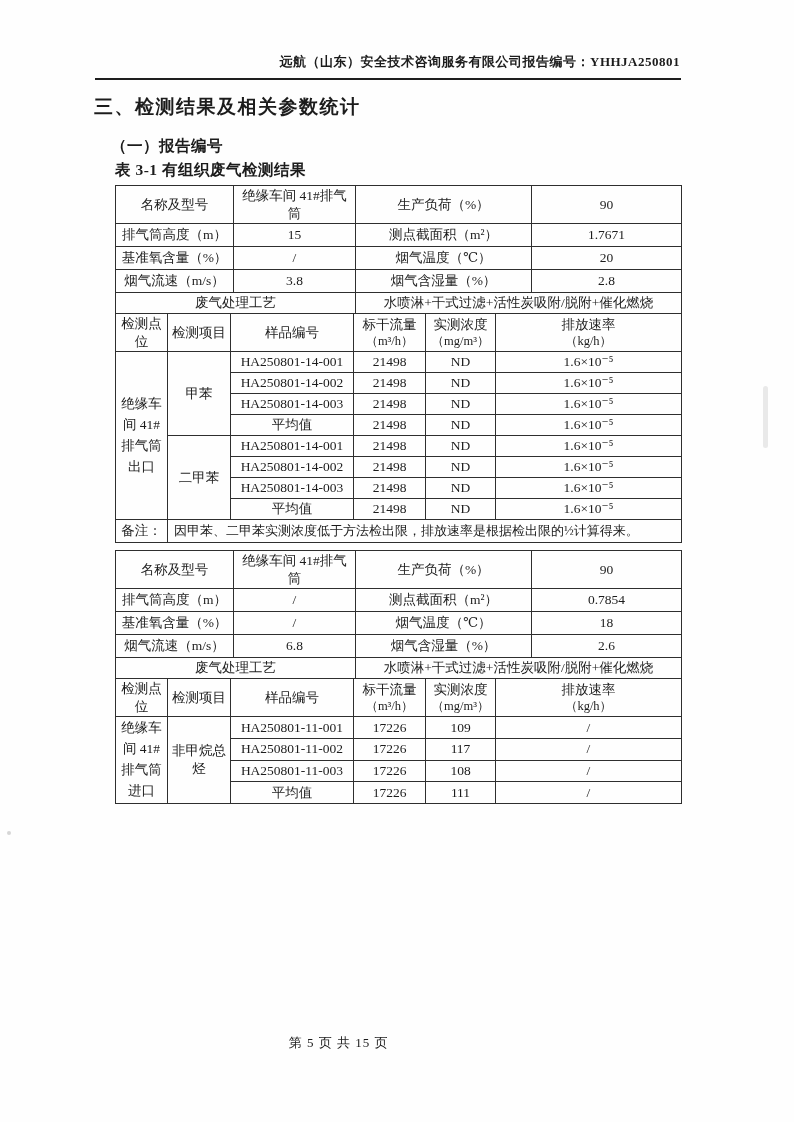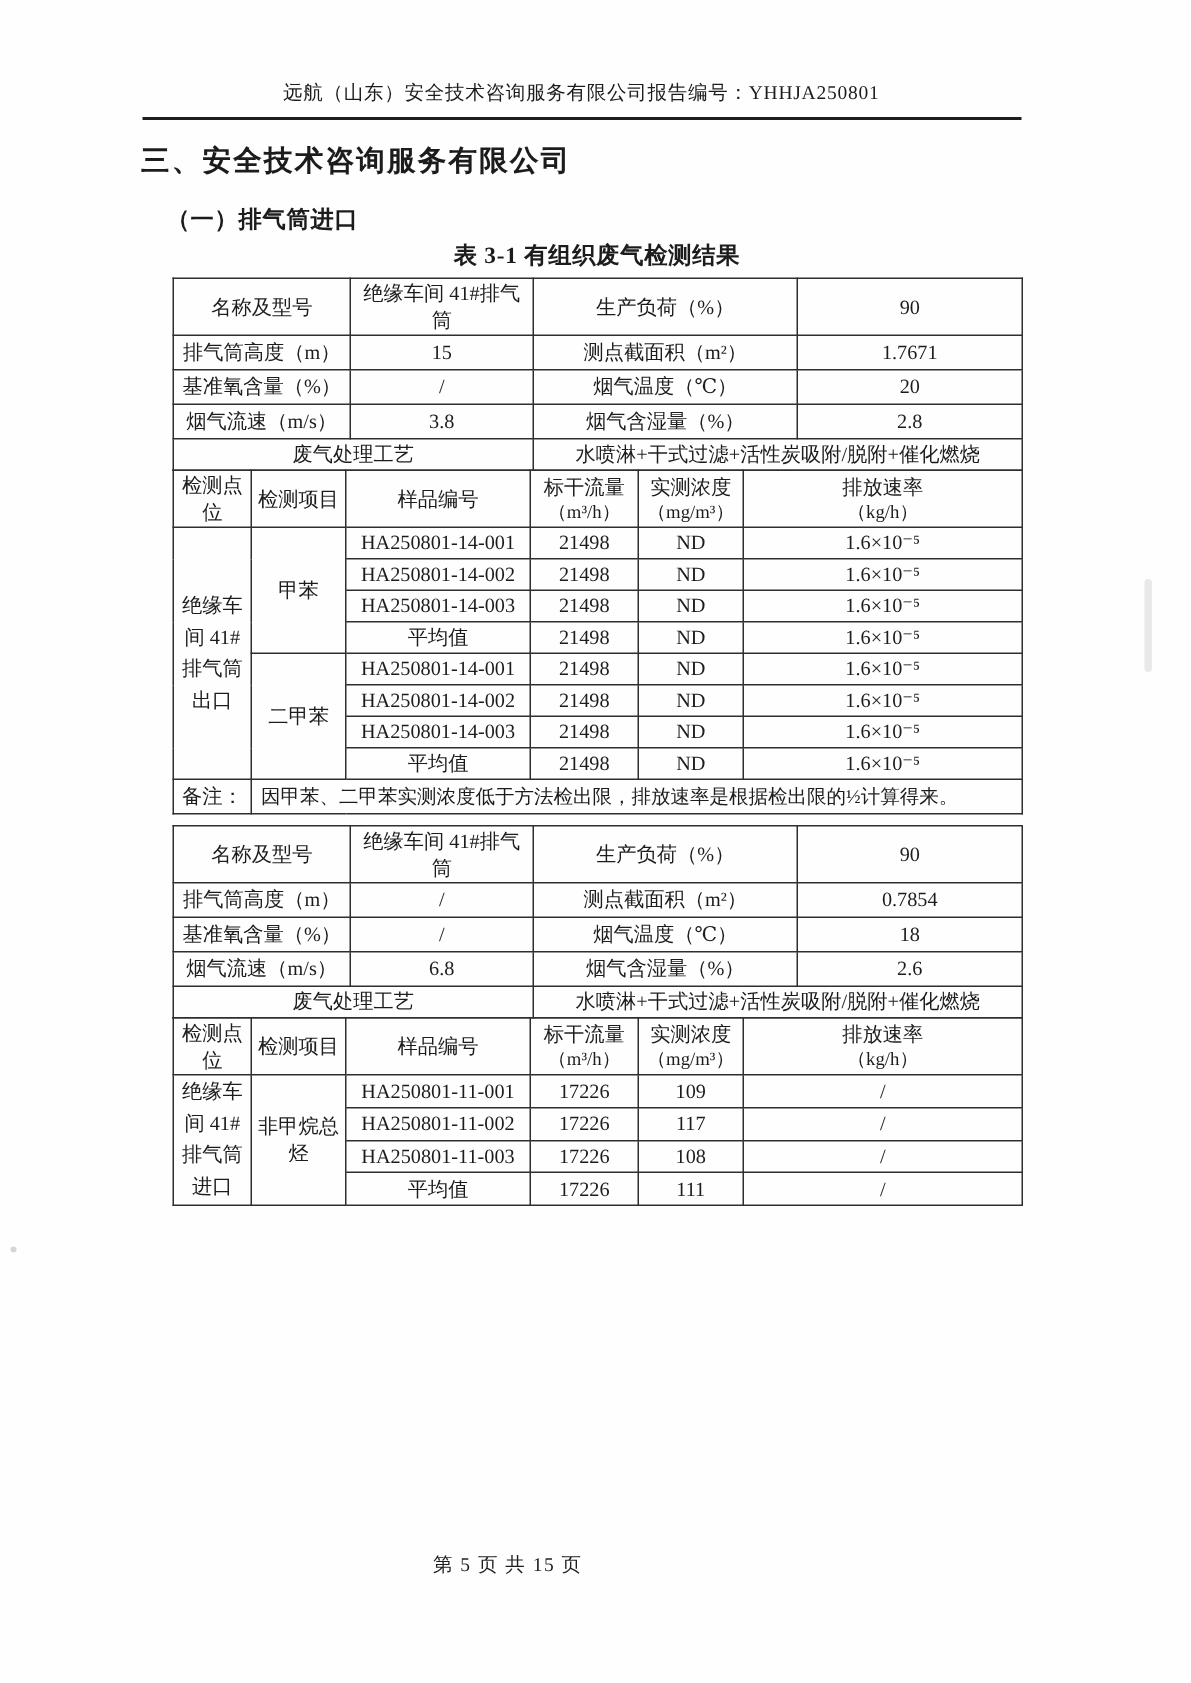--- a/index.html
+++ b/index.html
@@ -5,40 +5,40 @@
   * { margin:0; padding:0; box-sizing:border-box; }
   html,body { background:#888; }
   .page {
     position:relative; width:794px; height:1122px; margin:0 auto;
     background:#fefefe; color:#1c1c1c;
     font-family:"Liberation Serif","DejaVu Serif",serif;
     overflow:hidden;
   }
   .doc-header {
     position:absolute; left:95px; top:53px; width:585px;
-    display:flex; justify-content:center; align-items:flex-end;
-    font-size:13px; letter-spacing:0.5px;
+    display:flex; justify-content:flex-end; align-items:flex-end;
+    font-size:13px; letter-spacing:0.5px;font-weight:bold;
   }
   .header-rule {
     position:absolute; left:95px; top:78px; width:586px;
     border-top:2px solid #1e1e1e;
   }
   .section-title {
     position:absolute; left:94px; top:94px;
     font-size:19px; font-weight:bold; letter-spacing:1.5px;
   }
   .subsection-title {
     position:absolute; left:111px; top:136px;
     font-size:15.5px; font-weight:bold; letter-spacing:0.5px;
   }
   .tbl-block { position:absolute; left:115px; width:566px; }
   #t1-block { top:160px; }
   #t2-block { top:550px; }
   .tbl-title {
-    text-align:center; font-size:15.5px; font-weight:bold;
+    text-align:left; font-size:15.5px; font-weight:bold;
     letter-spacing:0.5px; margin-bottom:4px;
   }
   table { border-collapse:collapse; width:566px; table-layout:fixed; }
   td {
     border:1px solid #2e2e2e; text-align:center; vertical-align:middle;
     font-size:13.5px; padding:1px 2px; line-height:1.3;
     overflow:hidden;
   }
   .info-table td { height:23px; }
   .proc-row td { height:21px; }
@@ -70,22 +70,22 @@
 <body>
 
 <div class="page">
 
   <div class="doc-header">
     <span>远航（山东）安全技术咨询服务有限公司</span>
     <span>报告编号：YHHJA250801</span>
   </div>
   <div class="header-rule"></div>
 
-  <div class="section-title">三、安全技术咨询服务有限公司</div>
-  <div class="subsection-title">（一）排气筒进口</div>
+  <div class="section-title">三、检测结果及相关参数统计</div>
+  <div class="subsection-title">（一）报告编号</div>
 
   <div class="tbl-block" id="t1-block">
     <div class="tbl-title">表 3-1 有组织废气检测结果</div>
 
     <table class="info-table">
       <colgroup>
           <col style="width:118px">
           <col style="width:122px">
           <col style="width:176px">
           <col style="width:150px">

